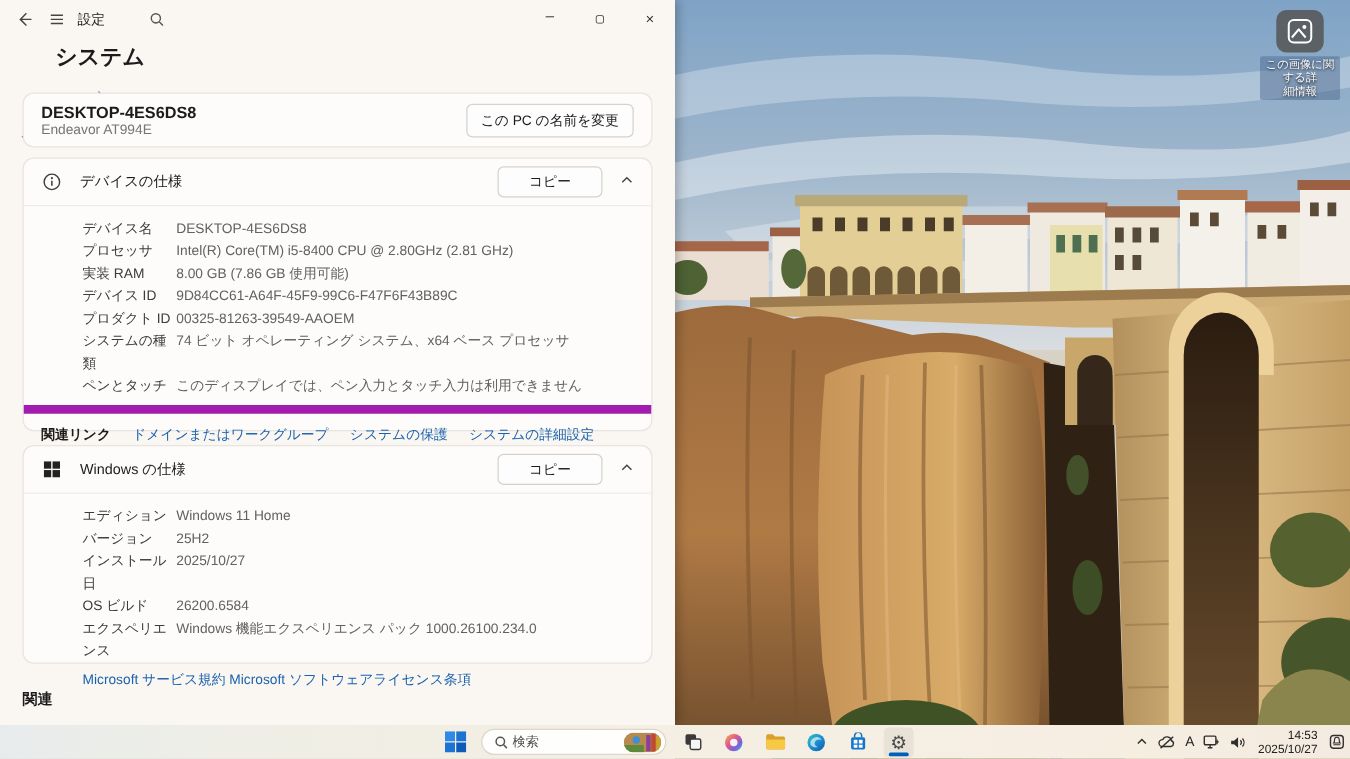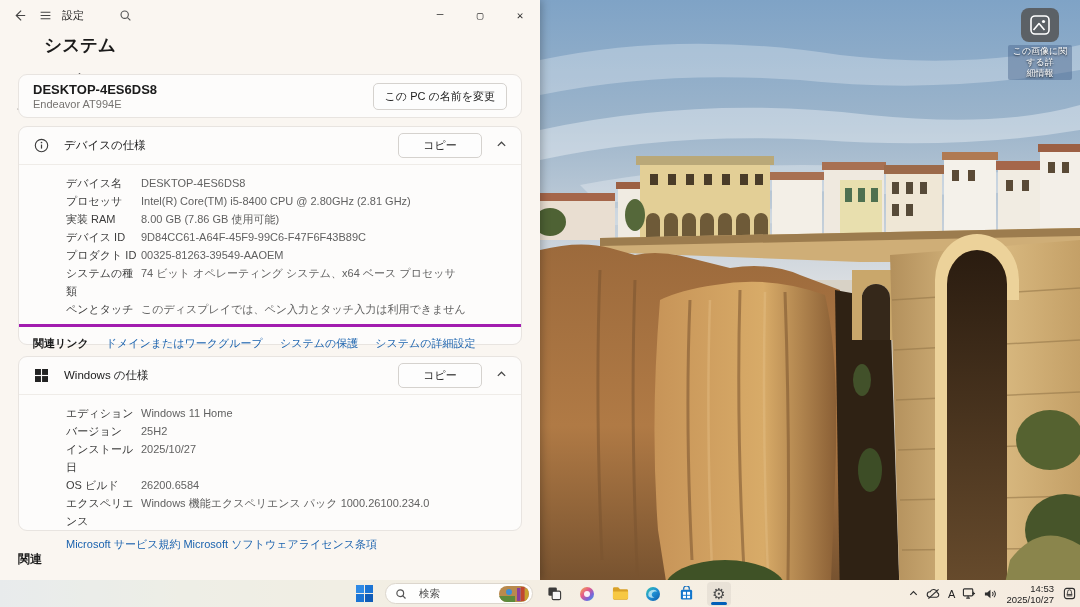--- a/index.html
+++ b/index.html
@@ -37,36 +37,36 @@
   .sec-title { font-size:11.5px; }
   .copy-btn { margin-left:auto; width:84px; text-align:center; padding:4px 0; }
   .chev { margin-left:14px; color:#444; font-size:10px; }
 
   #card-device { top:126px; height:219px; }
   #card-windows { top:356px; height:175px; }
   .rows { padding:9px 14px 6px 47px; }
   .spec-row { display:flex; font-size:11px; line-height:18px; }
   .spec-label { width:75px; flex:none; color:#3c3c3c; }
   .spec-value { color:#616161; white-space:nowrap; }
-  .related { border-top:3px solid #a21caf; display:flex; align-items:flex-end; gap:17px; padding:9px 14px; font-size:11px; }
+  .related { border-top:7px solid #a21caf; display:flex; align-items:flex-end; gap:17px; padding:9px 14px; font-size:11px; }
   .related-label { font-weight:700; }
   a.lnk { color:#1a62ae; text-decoration:none; font-size:11px; }
   .ms-links { padding:2px 14px 0 47px; display:flex; gap:3px; line-height:13px; }
 
   .footer-sec { position:absolute; left:18px; top:551px; font-size:12px; font-weight:700; }
 
   
   #taskbar { position:absolute; left:0; top:580px; width:1080px; height:27px;
     background:linear-gradient(90deg,#d9e1e6 0%,#e4e6da 18%,#ece5d6 38%,#f1e7d6 60%,#f3e6d3 80%,#efe0cf 100%); }
   #taskbar::before { content:""; position:absolute; inset:0; background:rgba(250,248,244,.45); }
   .tb-center { position:absolute; left:352px; top:0; height:27px; display:flex; align-items:center; gap:9px; }
   .tb-ico { width:24px; height:24px; border-radius:4px; display:flex; align-items:center; justify-content:center; position:relative; }
   .tb-ico.active { background:rgba(0,0,0,.05); }
   .tb-ico.active::after { content:""; position:absolute; bottom:1px; left:4px; width:16px; height:2.5px; border-radius:2px; background:#005fb8; }
-  .search-pill { width:148px; height:21px; background:rgba(255,255,255,.92); border:1px solid #dcd6cd; border-radius:11px; display:flex; align-items:center; padding:0 3px 0 9px; gap:12px; }
+  .search-pill { width:148px; height:21px; background:rgba(255,255,255,.92); border:1px solid #dcd6cd; border-radius:11px; display:flex; align-items:center; padding:0 3px 0 9px; gap:3px; }
   .search-ph { font-size:10.5px; color:#4c4c4c; flex:1; }
   .search-thumb { width:30px; height:16px; border-radius:8px; overflow:hidden; flex:none; }
   .tray { position:absolute; right:4px; top:0; height:27px; display:flex; align-items:center; gap:7px; }
   .tray-ico { display:flex; align-items:center; justify-content:center; color:#2f2f2f; }
   .ime { font-size:11px; color:#222; }
   .clock { text-align:right; font-size:9.5px; line-height:11px; color:#222; margin:0 2px; }
   .gear-glyph { font-size:15px; color:#4a4a4a; }
 </style>
 </head>
 <body>

